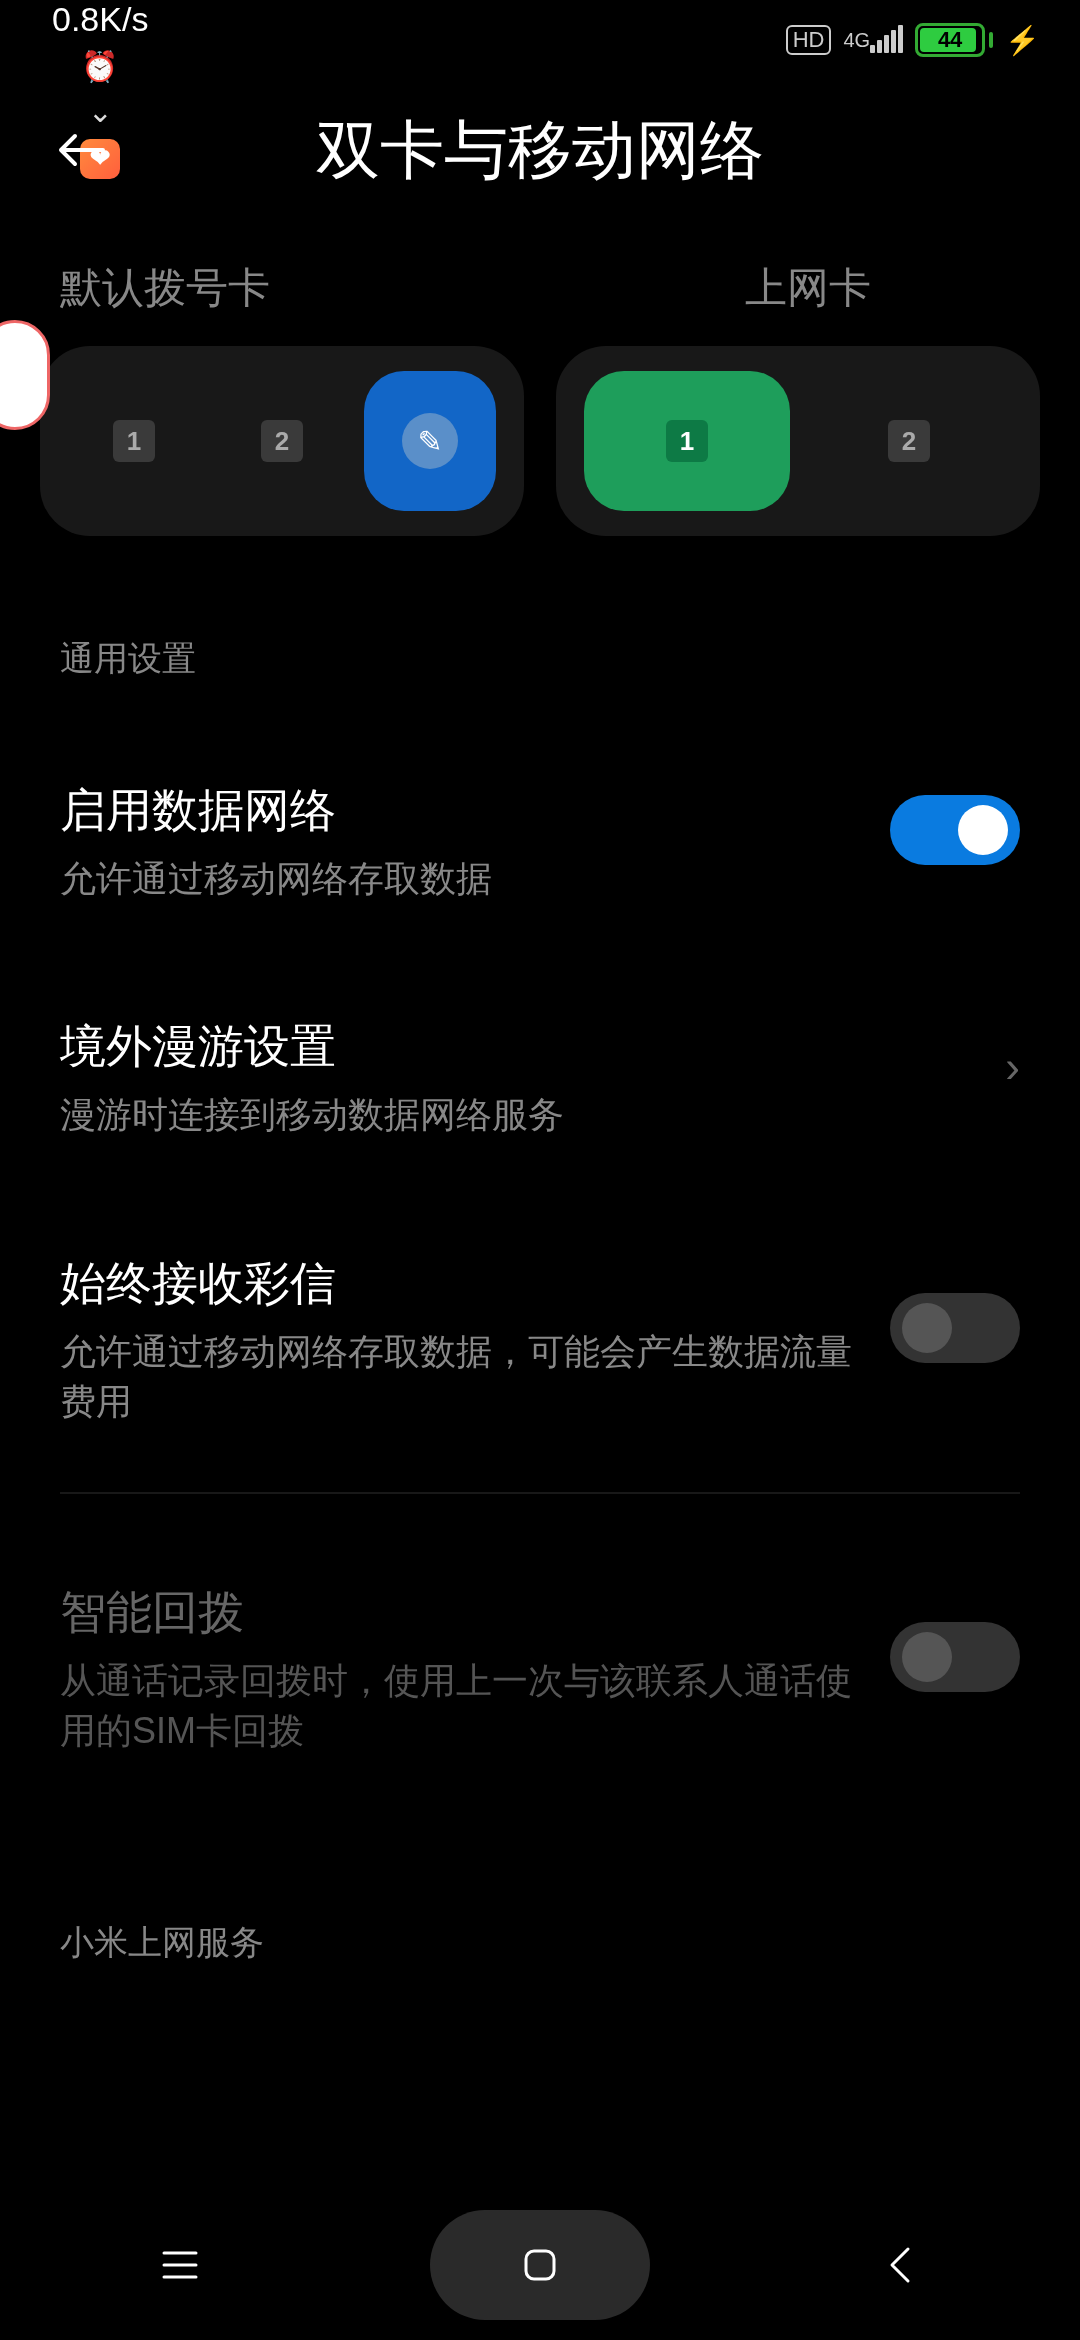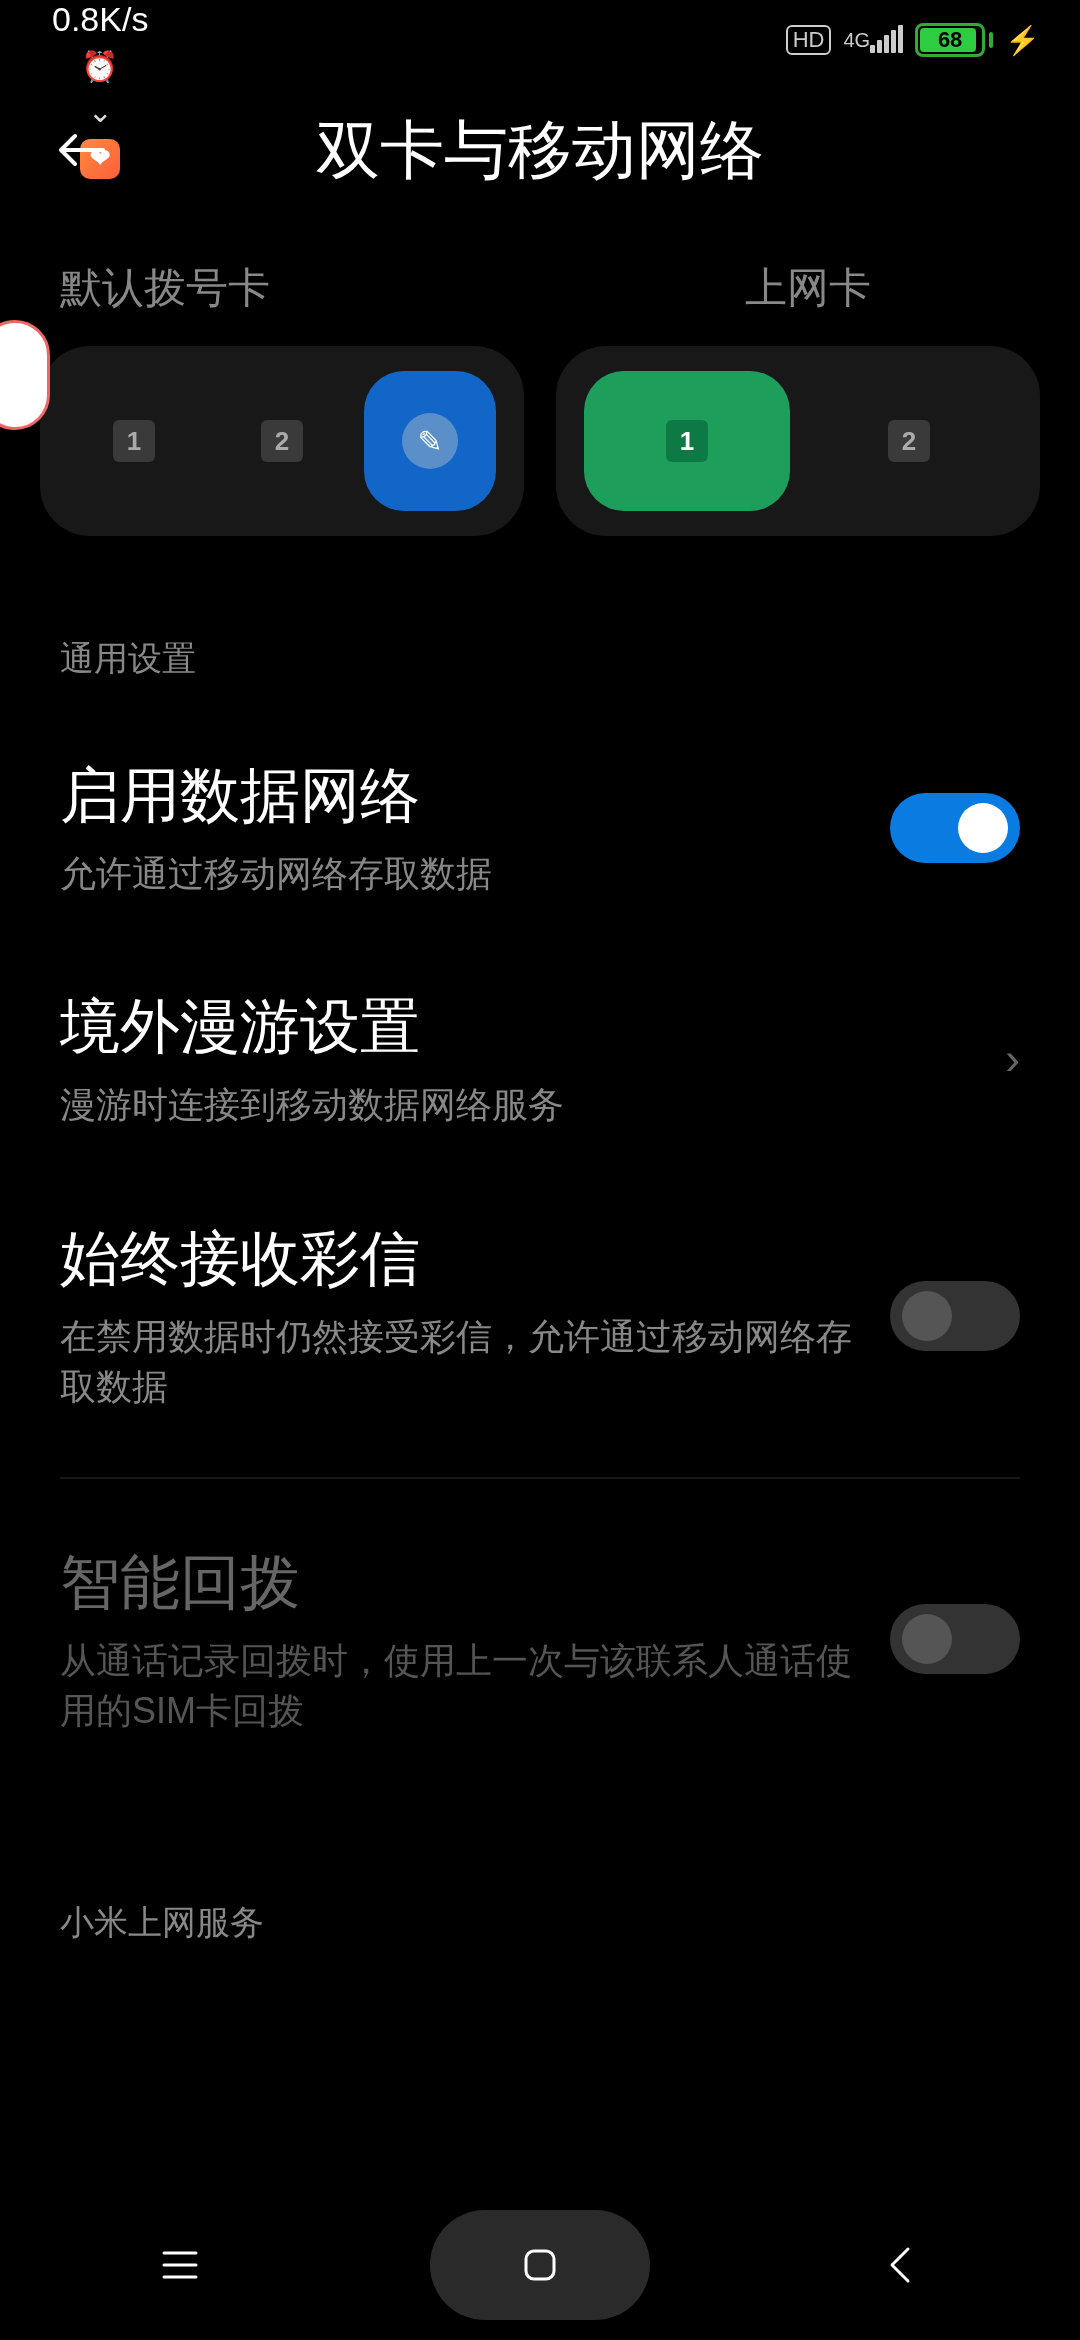--- a/index.html
+++ b/index.html
@@ -126,21 +126,21 @@
   .section-header {
     color:#888; font-size:34px;
     padding: 100px 60px 30px 60px;
   }
   .settings-list { padding: 0 60px; }
   .setting-item {
     display:flex; align-items:center; justify-content:space-between;
     padding: 44px 0;
   }
   .setting-text { flex:1; padding-right:30px; }
-  .setting-title { font-size:60px; color:#fff; }
+  .setting-title { font-size:46px; color:#fff;margin-top:24px; }
   .setting-desc { font-size:36px; color:#888; margin-top:12px; line-height:1.4; }
   .dim .setting-title { color:#666; }
   .dim .setting-desc { color:#555; }
 
   .toggle {
     width:130px;height:70px;border-radius:40px;
     position:relative;flex-shrink:0;
   }
   .toggle .knob {
     width:50px;height:50px;border-radius:50%;
@@ -204,21 +204,21 @@
         <span></span>
           <span></span>
           <span></span>
           <span></span>
           <span></span>
       </div>
     </div>
     <div class="battery">
       <div class="battery-body">
         <div class="battery-fill"></div>
-        <span class="battery-num">68</span>
+        <span class="battery-num">44</span>
       </div>
       <div class="battery-cap"></div>
     </div>
     <span class="bolt">⚡</span>
   </div>
 </div>
 
 <div class="header">
   <div class="back-btn">
     <svg width="50" height="40" viewBox="0 0 50 40">
@@ -275,21 +275,21 @@
     <div class="setting-text">
       <div class="setting-title">境外漫游设置</div>
       <div class="setting-desc">漫游时连接到移动数据网络服务</div>
     </div>
     <div class="chevron">›</div>
   </div>
 
   <div class="setting-item">
     <div class="setting-text">
       <div class="setting-title">始终接收彩信</div>
-      <div class="setting-desc">在禁用数据时仍然接受彩信，允许通过移动网络存取数据</div>
+      <div class="setting-desc">允许通过移动网络存取数据，可能会产生数据流量费用</div>
     </div>
     <div class="toggle off">
         <div class="knob"></div>
       </div>
   </div>
 
   <div class="divider"></div>
 
   <div class="setting-item dim">
     <div class="setting-text">

